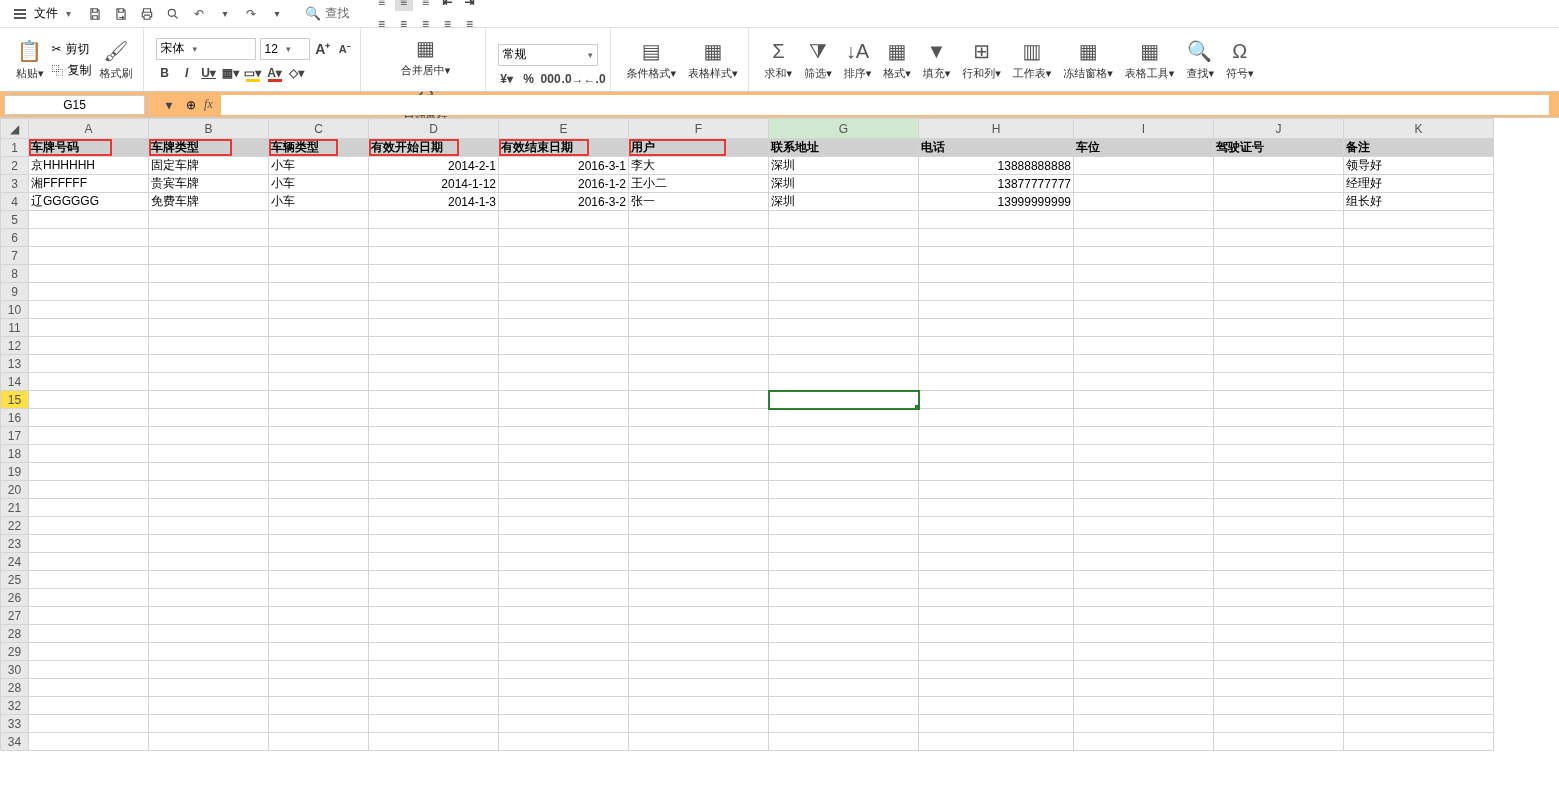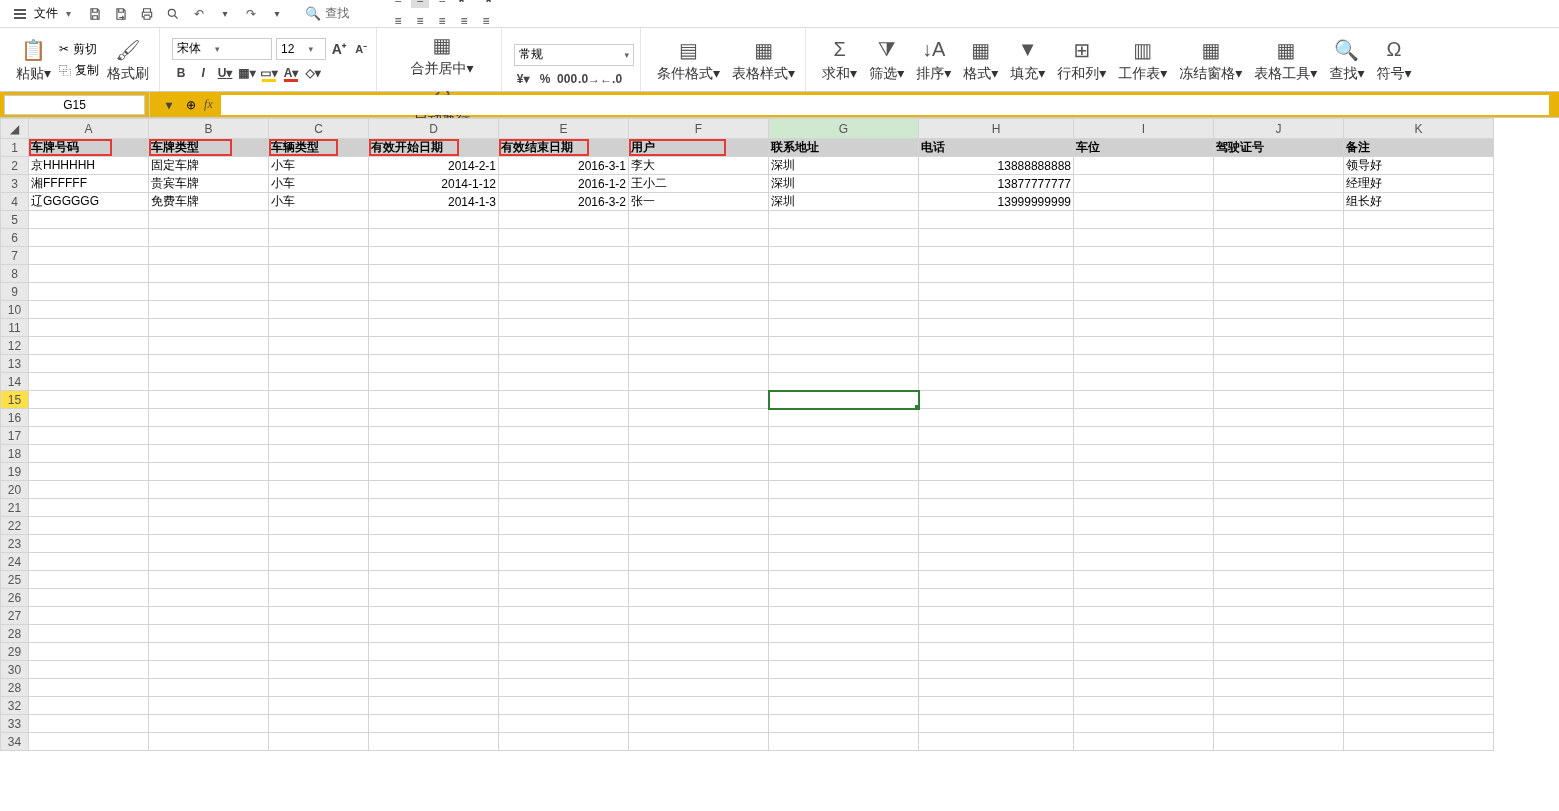--- a/index.html
+++ b/index.html
@@ -19,33 +19,33 @@
 .search-area { margin-left:20px; display:flex; align-items:center; gap:4px; color:#666; cursor:pointer;}
 .search-area .sicon{font-size:13px;}
 
 
 .ribbon { height:64px; background:#fff; border-bottom:1px solid #ccc; display:flex; align-items:center; padding:0 6px; gap:6px; }
 .ribbon .group { display:flex; flex-direction:column; align-items:center; justify-content:center; height:100%; padding:0 6px; border-right:1px solid #e5e5e5;}
 .ribbon .group:last-child{border-right:none;}
 .rbtn { display:flex; flex-direction:column; align-items:center; justify-content:center; gap:2px; padding:2px 4px; cursor:pointer; border-radius:3px;}
 .rbtn .ic { width:20px;height:20px; display:flex;align-items:center;justify-content:center; font-size:16px; color:#555;}
 .rbtn .ic.big{width:26px;height:26px;font-size:20px;}
-.rbtn .lbl{font-size:14px;color:#333;white-space:nowrap;}
+.rbtn .lbl{font-size:11px;color:#333;white-space:nowrap;}
 .row { display:flex; align-items:center; gap:4px;}
 .col { display:flex; flex-direction:column; gap:4px;}
-.sel { height:22px; border:1px solid #ccc; background:#fff; display:flex; align-items:center; padding:0 4px; gap:14px; cursor:pointer;}
+.sel { height:22px; border:1px solid #ccc; background:#fff; display:flex; align-items:center; padding:0 4px; gap:8px; cursor:pointer;}
 .sel .dd{font-size:9px;color:#666;}
 .fontname{width:100px;} .fontsize{width:50px;}
 .mini { width:18px;height:18px; display:flex;align-items:center;justify-content:center; cursor:pointer; font-weight:bold; color:#444;}
 .underline{text-decoration:underline;}
 .italic{font-style:italic;}
-.numfmt{width:120px;margin-top:12px;}
-
-
-.fxbar { height:26px; background:#eab308; border-bottom:1px solid #ccc; display:flex; align-items:center; }
+.numfmt{width:100px;margin-top:12px;}
+
+
+.fxbar { height:26px; background:#fdba74; border-bottom:1px solid #ccc; display:flex; align-items:center; }
 .namebox { width:150px; height:100%; border-right:1px solid #ccc; display:flex; align-items:center; }
 .namebox input{ width:100%; height:20px; border:1px solid #ccc; margin:0 4px; text-align:center; font-size:12px;}
 .fxarea{ display:flex; align-items:center; gap:8px; padding:0 10px; flex:1;}
 .fxicon{ font-style:italic; font-family:serif; color:#555;}
 
 
 .gridwrap{ position:relative; background:#fff; height:calc(100vh - 28px - 64px - 26px); overflow:auto;}
 table.grid{ border-collapse:collapse; table-layout:fixed;}
 table.grid th, table.grid td{ border:1px solid #d4d4d4; height:18px; font-size:12px; padding:0 2px; overflow:hidden; white-space:nowrap;}
 table.grid th{ background:#e8e8e8; font-weight:normal; color:#555; text-align:center; position:relative;}

